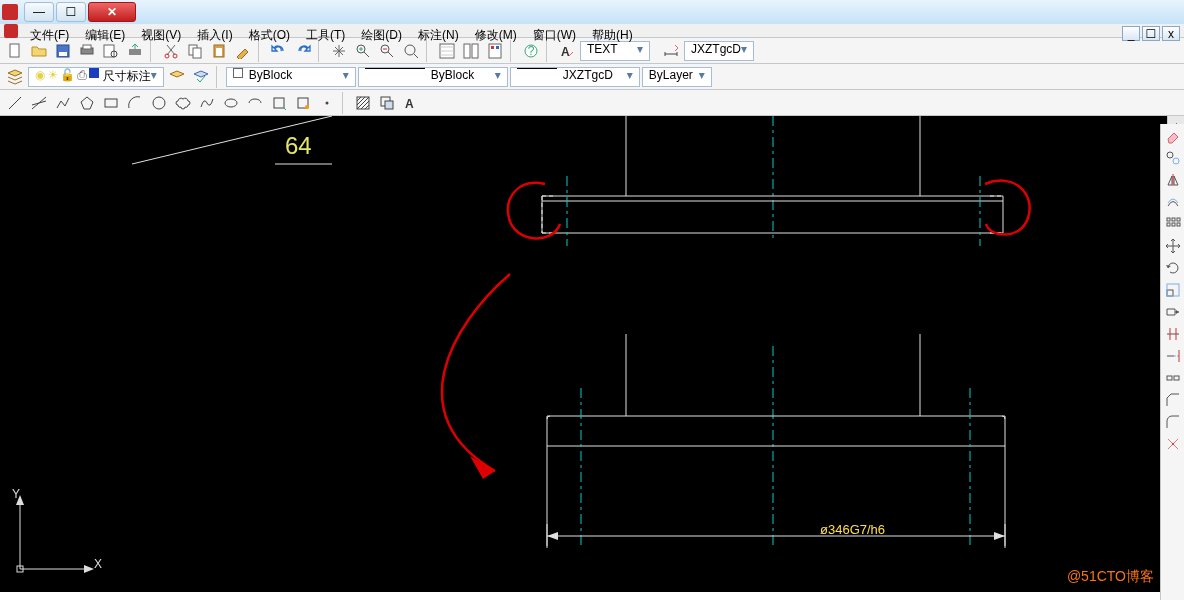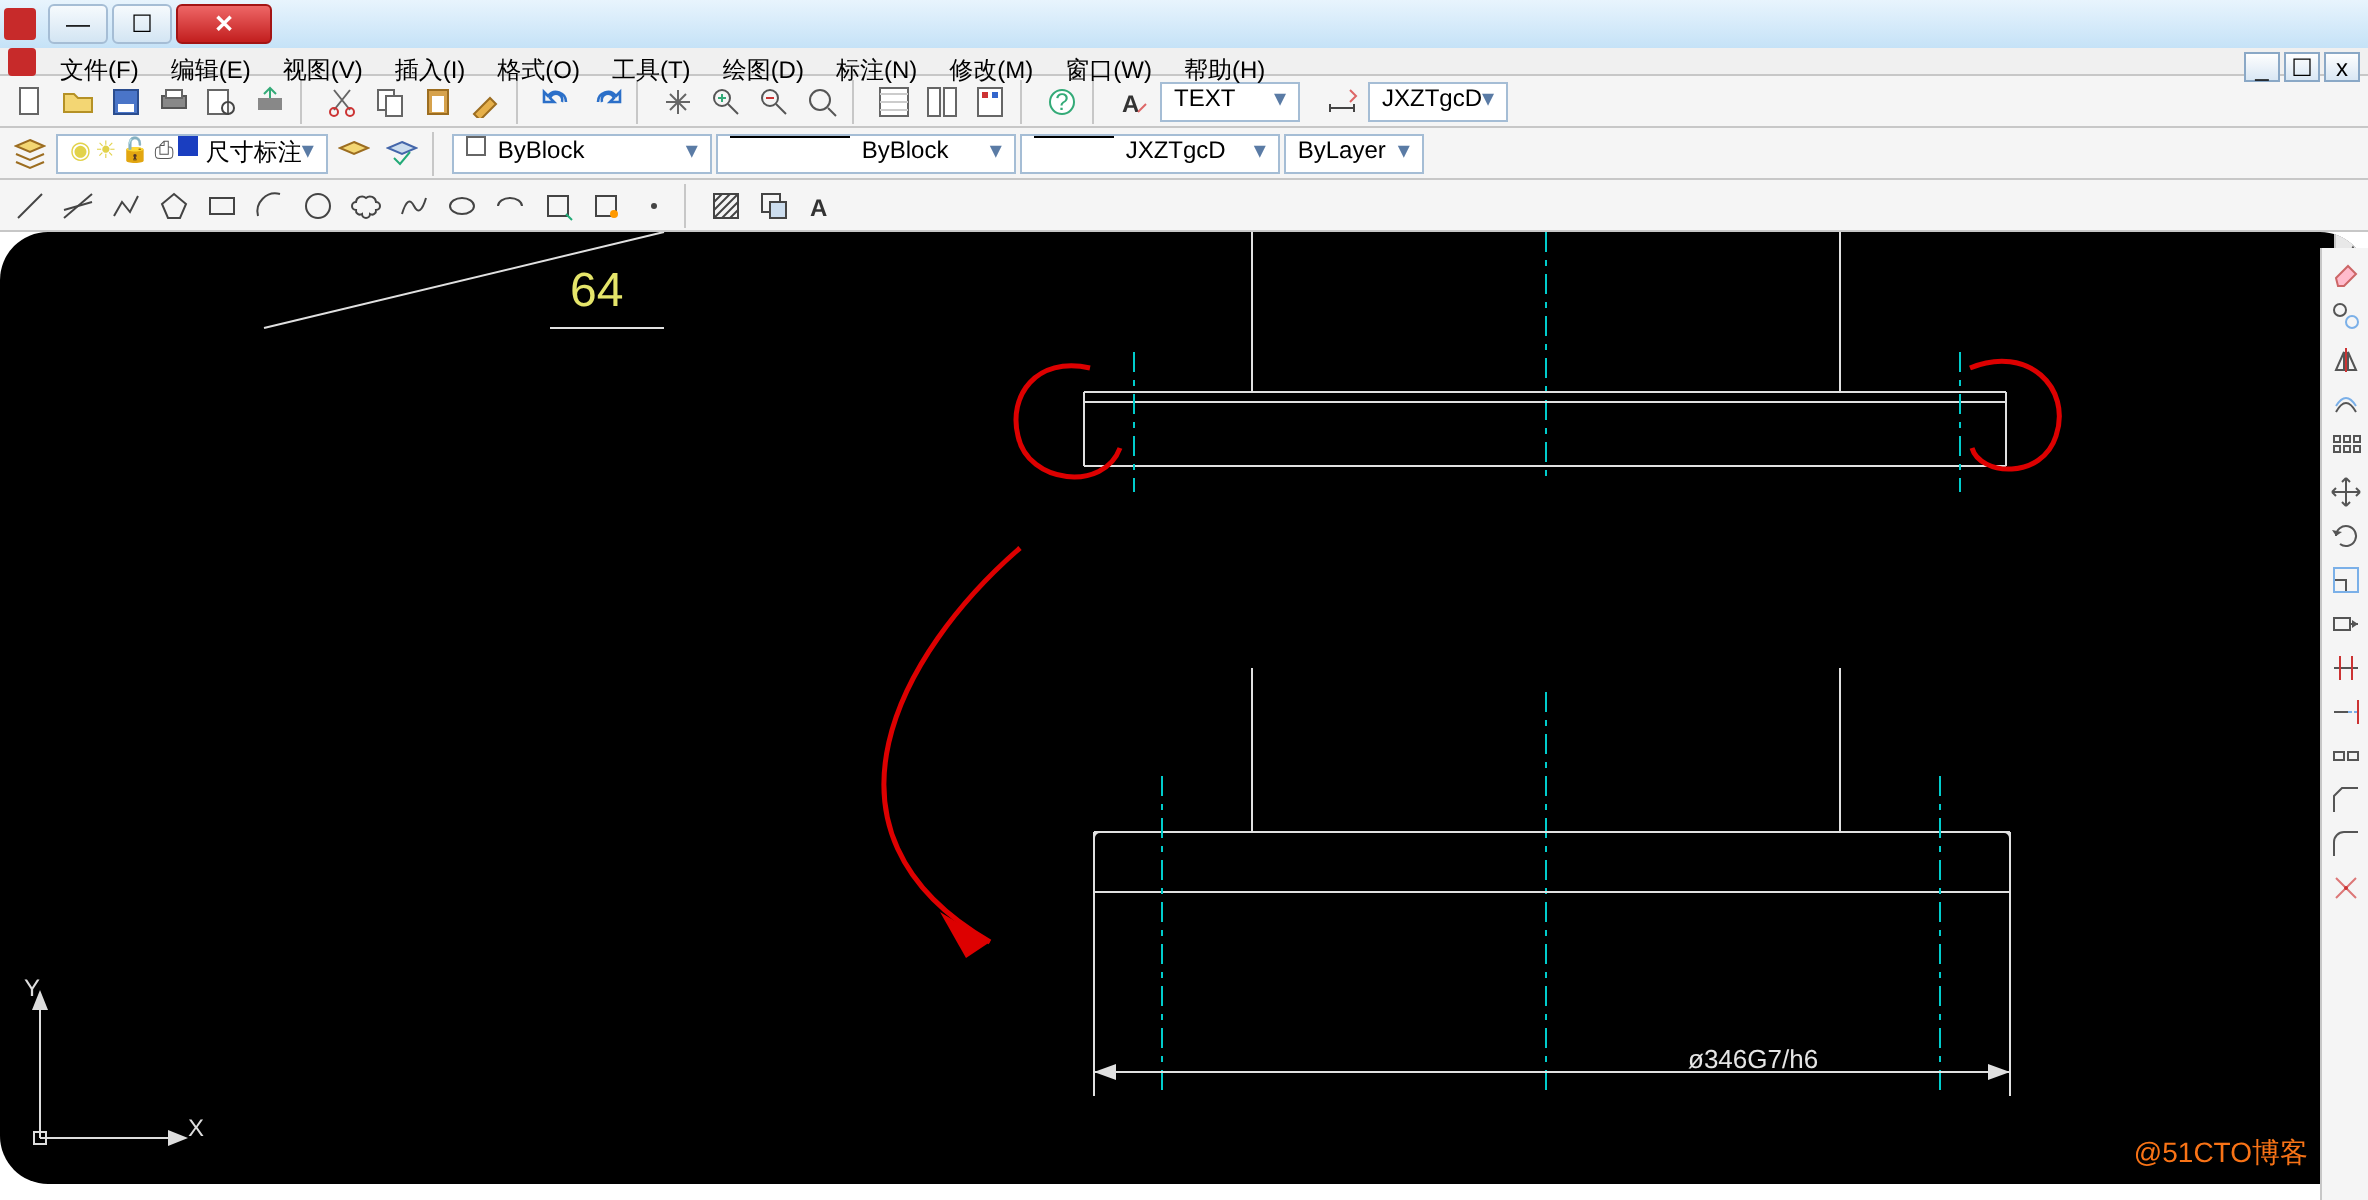--- a/index.html
+++ b/index.html
@@ -17,30 +17,30 @@
 .child-btn{width:18px;height:15px;border:1px solid #8aa8c6;background:linear-gradient(#fefefe,#d9e7f4);display:flex;align-items:center;justify-content:center;font-size:10px;cursor:pointer;}
 .toolbar{height:26px;background:#f5f5f5;border-bottom:1px solid #c7c7c7;display:flex;align-items:center;padding:0 4px;gap:2px;}
 .tb-btn{width:22px;height:22px;display:flex;align-items:center;justify-content:center;border:1px solid transparent;border-radius:2px;cursor:pointer;}
 .tb-sep{width:6px;height:22px;border-left:1px solid #c7c7c7;margin:0 2px;}
 .tb-combo{height:20px;border:1px solid #a5bdd5;background:#fff;display:flex;align-items:flex-start;padding:0 6px;min-width:70px;font-size:11px;}
 .tb-combo .dd{margin-left:auto;color:#5a7ba5;}
 .tb-combo.long{min-width:130px;}
 .tb-combo.xlong{min-width:150px;}
 .layerbox{min-width:240px;}
 .linepreview{display:inline-block;width:60px;border-top:1px solid #000;margin-right:6px;}
-.drawing-area{height:476px;background:#000;position:relative;overflow:hidden;border-radius:24px;}
+.drawing-area{height:476px;background:#000;position:relative;overflow:hidden;}
 .scrollbar-v{position:absolute;right:0;top:0;width:17px;height:100%;background:#efefef;border-left:1px solid #c7c7c7;}
 .scrollbar-v .track{position:absolute;top:17px;bottom:17px;left:2px;right:2px;background:#e4e4e4;}
 .scrollbar-v .thumb{position:absolute;top:17px;left:2px;right:2px;height:120px;background:#c5c5c5;border:1px solid #a5a5a5;border-radius:2px;}
 .scrollbar-v .arrow{width:17px;height:17px;position:absolute;display:flex;align-items:center;justify-content:center;font-size:9px;color:#555;background:#e8e8e8;}
 .scrollbar-v .arrow.up{top:0;}
 .scrollbar-v .arrow.down{bottom:0;}
 .right-toolbar{position:absolute;right:0;top:124px;width:24px;background:#f5f5f5;border-left:1px solid #c7c7c7;display:flex;flex-direction:column;align-items:center;padding-top:2px;gap:2px;height:476px;}
 .rt-btn{width:20px;height:20px;display:flex;align-items:center;justify-content:center;cursor:pointer;border:1px solid transparent;}
-.dim-text{position:absolute;color:#e5e5e5;font-size:13px;margin-left:24px;}
+.dim-text{position:absolute;color:#fde047;font-size:13px;}
 .yellow-text{position:absolute;color:#e5e56a;font-size:24px;font-family:Arial,sans-serif;}
 .ucs-icon{position:absolute;left:8px;bottom:8px;}
 .watermark{position:absolute;right:30px;bottom:6px;color:#f97316;font-size:14px;text-align:right;}
 svg.cad line{stroke:#e0e0e0;stroke-width:1;}
 svg.cad line.center{stroke:#00cccc;stroke-dasharray:10 4 3 4;}
 svg.cad line.hidden-l{stroke:#e0e0e0;stroke-dasharray:4 3;}
 svg.cad path.ann{stroke:#d00;stroke-width:2.5;fill:none;}
 svg.cad polygon.arrowh{fill:#d00;}
 .icon-svg{width:16px;height:16px;}
 </style>

